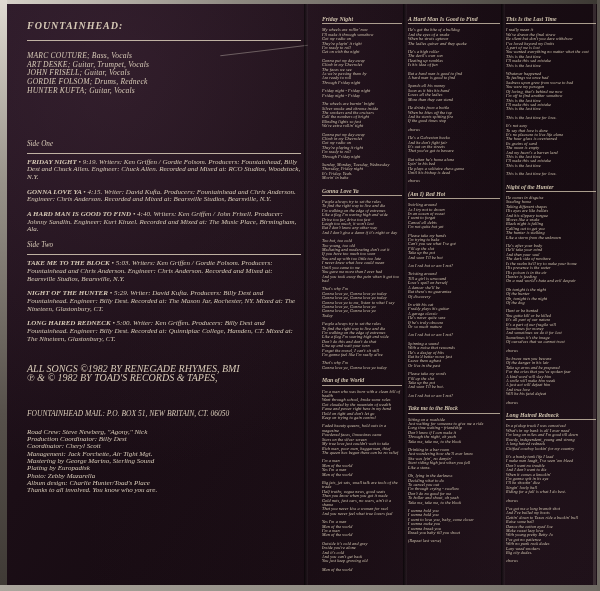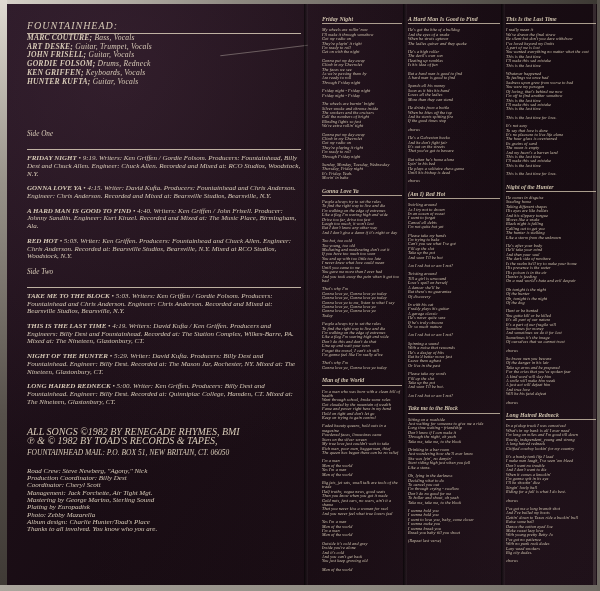--- a/index.html
+++ b/index.html
@@ -20,32 +20,32 @@
         radial-gradient(ellipse at 85% 90%, rgba(70,45,60,.18), transparent 60%),
         linear-gradient(125deg,#251522 0%,#1b0e16 35%,#150a10 70%,#190d14 100%);}
   .fold{position:absolute;top:0;bottom:0;width:4px;
       background:linear-gradient(to right,rgba(0,0,0,.6),rgba(255,255,255,.05));}
   .fold-sheen{position:absolute;top:0;bottom:0;width:3px;background:rgba(214,202,190,.16);}
   .scratch{position:absolute;left:213px;top:46px;width:88px;height:1px;
       background:rgba(235,225,212,.35);transform:rotate(-7deg);}
 
   
   .left-panel{position:absolute;left:20px;top:16px;width:274px;}
-  .band-title{font-weight:normal;font-size:10px;letter-spacing:1px;
-      border-bottom:1px solid rgba(217,204,184,.85);padding-bottom:2px;margin-bottom:0;}
+  .band-title{font-weight:bold;font-size:10px;letter-spacing:1px;
+      border-bottom:1px solid rgba(217,204,184,.85);padding-bottom:9px;margin-bottom:11px;}
   .member{font-size:7.6px;line-height:8.7px;letter-spacing:.2px;}
-  .m-name{font-weight:bold;}
+  .m-name{font-weight:normal;}
   .members{margin-bottom:44px;}
   .side-label{font-size:7.2px;border-bottom:1px solid rgba(217,204,184,.85);
-      padding-bottom:11px;margin-bottom:5px;}
+      padding-bottom:5px;margin-bottom:5px;}
   .track{font-size:7px;line-height:7.7px;margin:0 0 7px;}
   .tk-title{font-weight:bold;}
   .side-block2{margin-top:0;}
   .legal{margin-top:22px;font-size:10px;line-height:8.2px;}
-  .mail{margin-top:3px;font-size:7.5px;}
+  .mail{margin-top:27px;font-size:7.5px;}
   .credits{margin-top:11px;font-size:7px;line-height:7.3px;}
 
   
   .lyr-col{position:absolute;top:12px;color:#cfc2ad;}
   .lyr-col-0{left:315px;width:80px;}
   .lyr-col-1{left:401px;width:92px;}
   .lyr-col-2{left:499px;width:90px;}
   .lyr-h{font-weight:bold;font-size:5.8px;line-height:6.4px;
       border-bottom:.5px solid rgba(207,194,173,.8);padding-bottom:1px;margin:0 0 4px;}
   .lyr-h + .lyr-h, .lyr-s + .lyr-h{margin-top:7px;}
@@ -67,37 +67,34 @@
     <div class="fold" style="left:494px"></div>
     <div class="fold-sheen" style="left:586px"></div>
 
     <div class="left-panel">
       <div class="band-title">FOUNTAINHEAD:</div>
       <div class="members" id="members">
           <div class="member"><span class="m-name">MARC COUTURE;</span> <span class="m-roles">Bass, Vocals</span></div>
           <div class="member"><span class="m-name">ART DESKE;</span> <span class="m-roles">Guitar, Trumpet, Vocals</span></div>
           <div class="member"><span class="m-name">JOHN FRISELL;</span> <span class="m-roles">Guitar, Vocals</span></div>
           <div class="member"><span class="m-name">GORDIE FOLSOM;</span> <span class="m-roles">Drums, Redneck</span></div>
-          <div class="member"><span class="m-name">KEN GRIFFEN;</span> <span class="m-roles">Keyboards, Vocals</span></div>
           <div class="member"><span class="m-name">HUNTER KUFTA;</span> <span class="m-roles">Guitar, Vocals</span></div>
         </div>
 
       <div class="side-label">Side One</div>
       <div id="side-tracks-0">
           <p class="track"><span class="tk-title">FRIDAY NIGHT </span><span class="tk-time">• 9:19. </span><span class="tk-credits">Writers: Ken Griffen / Gordie Folsom. Producers: Fountainhead, Billy Dest and Chuck Allen. Engineer: Chuck Allen. Recorded and Mixed at: RCO Studios, Woodstock, N.Y.</span></p>
           <p class="track"><span class="tk-title">GONNA LOVE YA </span><span class="tk-time">• 4:15. </span><span class="tk-credits">Writer: David Kufta. Producers: Fountainhead and Chris Anderson. Engineer: Chris Anderson. Recorded and Mixed at: Bearsville Studios, Bearsville, N.Y.</span></p>
           <p class="track"><span class="tk-title">A HARD MAN IS GOOD TO FIND </span><span class="tk-time">• 4:40. </span><span class="tk-credits">Writers: Ken Griffen / John Frisell. Producer: Johnny Sandlin. Engineer: Kurt Kinzel. Recorded and Mixed at: The Music Place, Birmingham, Ala.</span></p>
-          <p class="track"><span class="tk-title">RED HOT </span><span class="tk-time">• 5:03. </span><span class="tk-credits">Writer: Ken Griffen. Producers: Fountainhead and Chuck Allen. Engineer: Chris Anderson. Recorded at: Bearsville Studios, Bearsville, N.Y. Mixed at RCO Studios, Woodstock, N.Y.</span></p>
         </div>
 
       <div class="side-block2">
         <div class="side-label">Side Two</div>
         <div id="side-tracks-1">
             <p class="track"><span class="tk-title">TAKE ME TO THE BLOCK </span><span class="tk-time">• 5:03. </span><span class="tk-credits">Writers: Ken Griffen / Gordie Folsom. Producers: Fountainhead and Chris Anderson. Engineer: Chris Anderson. Recorded and Mixed at: Bearsville Studios, Bearsville, N.Y.</span></p>
-            <p class="track"><span class="tk-title">THIS IS THE LAST TIME </span><span class="tk-time">• 4:19. </span><span class="tk-credits">Writers: David Kufta / Ken Griffen. Producers and Engineers: Billy Dest and Fountainhead. Recorded at: The Station Complex, Wilkes-Barre, PA. Mixed at: The Nineteen, Glastonbury, CT.</span></p>
             <p class="track"><span class="tk-title">NIGHT OF THE HUNTER </span><span class="tk-time">• 5:29. </span><span class="tk-credits">Writer: David Kufta. Producers: Billy Dest and Fountainhead. Engineer: Billy Dest. Recorded at: The Mason Jar, Rochester, NY. Mixed at: The Nineteen, Glastonbury, CT.</span></p>
             <p class="track"><span class="tk-title">LONG HAIRED REDNECK </span><span class="tk-time">• 5:00. </span><span class="tk-credits">Writer: Ken Griffen. Producers: Billy Dest and Fountainhead. Engineer: Billy Dest. Recorded at: Quinnipiac College, Hamden, CT. Mixed at: The Nineteen, Glastonbury, CT.</span></p>
           </div>
       </div>
 
       <div class="legal" id="legal">
           <div>ALL SONGS ©1982 BY RENEGADE RHYMES, BMI</div>
           <div>℗ &amp; © 1982 BY TOAD'S RECORDS &amp; TAPES,</div>
         </div>
       <div class="mail">FOUNTAINHEAD MAIL: P.O. BOX 51, NEW BRITAIN, CT. 06050</div>

